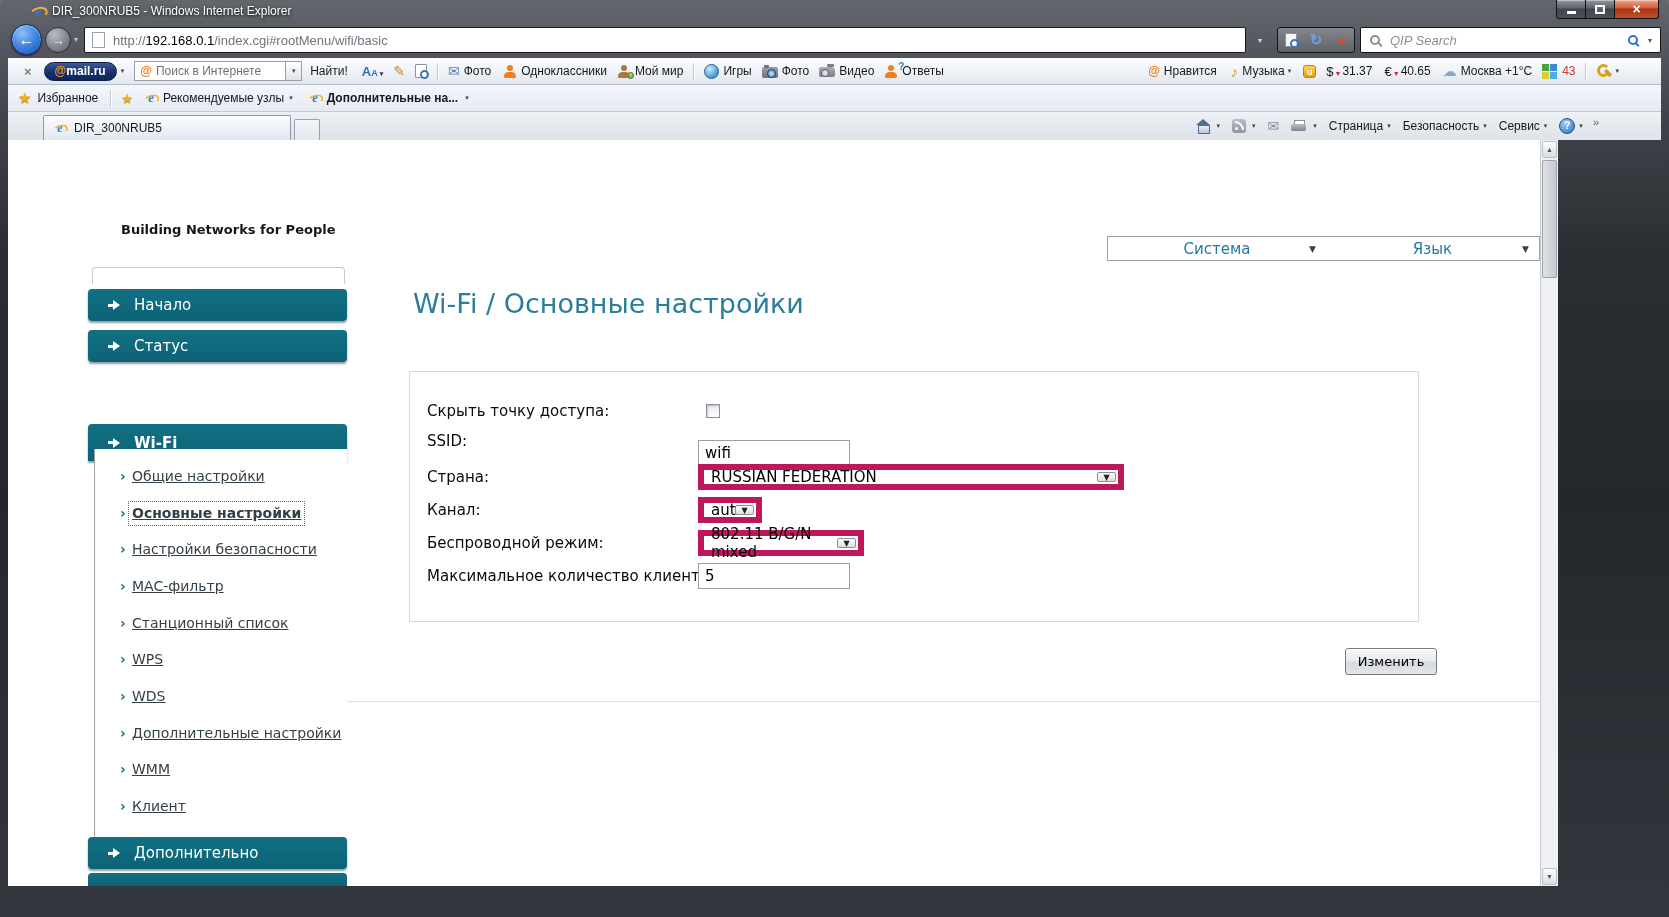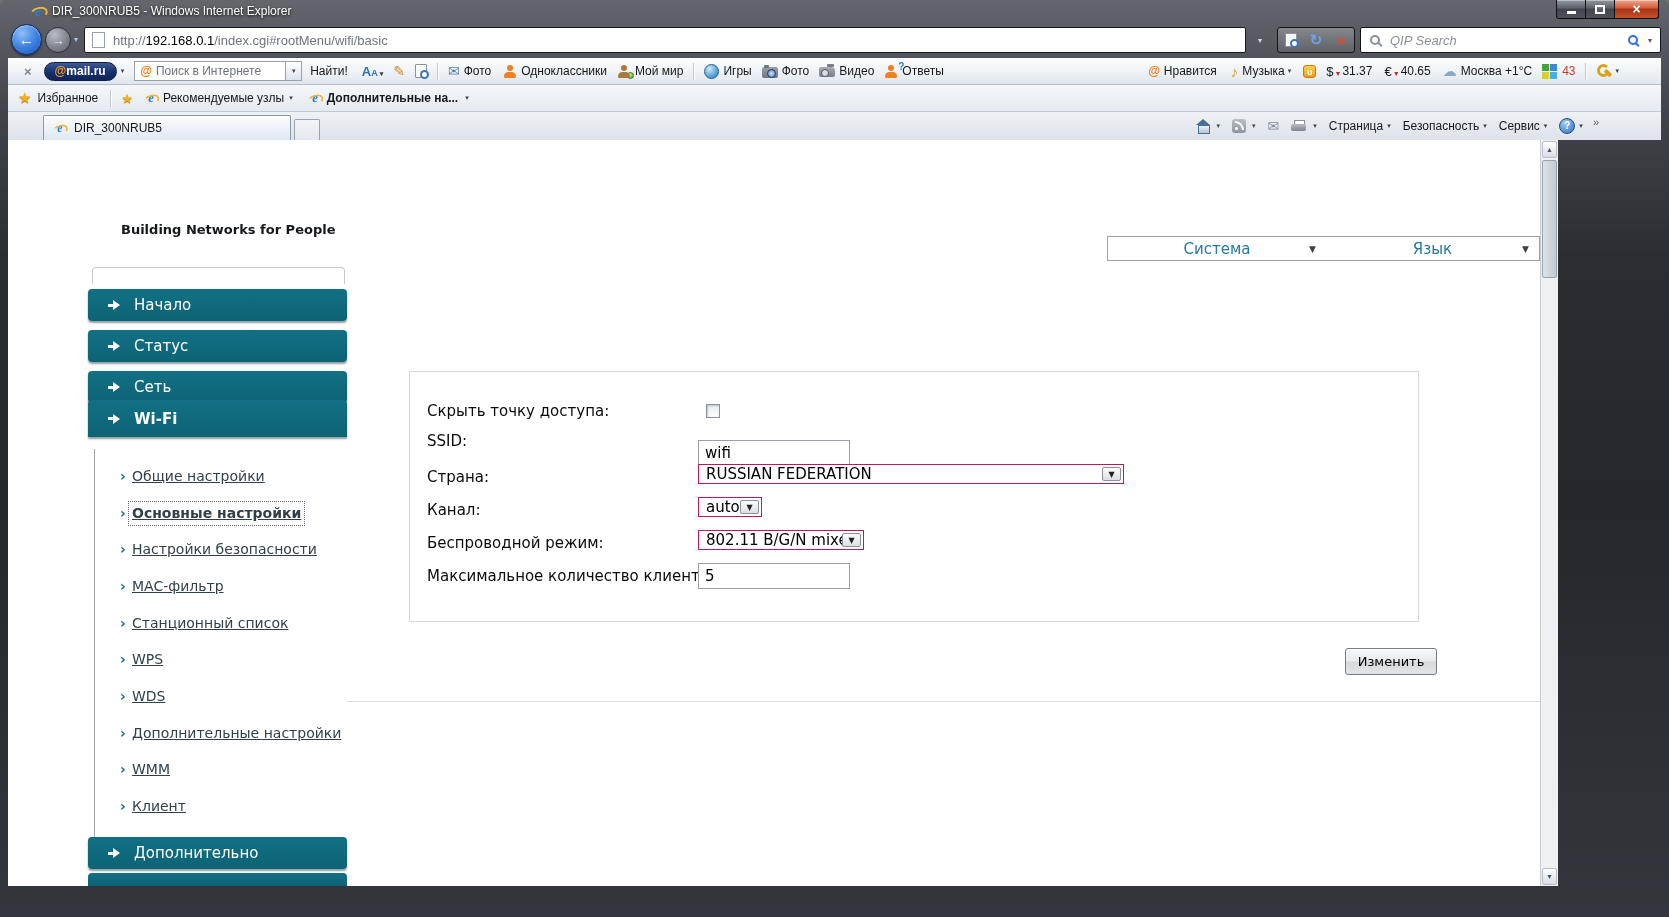--- a/index.html
+++ b/index.html
@@ -138,21 +138,21 @@
 .sb-panel{position:absolute;left:86px;top:309px;width:253px;height:388px;background:#fff;border-left:1px solid #9fa4a8}
 .sb-bullet{position:absolute;left:112px;color:#1b6f81;font-size:14px;line-height:17px;font-weight:bold}
 .sb-link{position:absolute;left:124px;font-size:14px;line-height:17px;color:#333f47;text-decoration:underline;cursor:pointer;white-space:nowrap}
 .sb-link.active{font-weight:bold;outline:1px dotted #667;outline-offset:3px}
 
 .heading{position:absolute;left:405px;top:148px;font-size:27px;color:#2a7e9a;white-space:nowrap}
 .panel{position:absolute;left:401px;top:231px;width:1010px;height:251px;border:1px solid #d8d8d8;background:#fff}
 .flabel{position:absolute;left:419px;font-size:15px;color:#0b0b0b;line-height:26px;white-space:nowrap}
 .cb{position:absolute;left:698px;top:264px;width:14px;height:14px;border:1px solid #8b9196;background:linear-gradient(#e9ecef,#fdfdfd);box-shadow:inset 1px 1px 2px rgba(0,0,0,.2)}
 .finput{position:absolute;height:26px;border:1px solid #9aa0a5;background:#fff;font-family:"DejaVu Sans",sans-serif;font-size:15px;padding:0 6px;color:#000;outline:none}
-.fselect{position:absolute;height:20px;border:1px solid #be185d;background:#fff;display:flex;align-items:center;padding-left:7px;font-size:15px;color:#000;cursor:default}
+.fselect{position:absolute;height:26px;border:6px solid #be185d;background:#fff;display:flex;align-items:center;padding-left:7px;font-size:15px;color:#000;cursor:default}
 .sel-btn{position:absolute;right:2px;top:2px;bottom:2px;width:19px;border:1px solid #8a9096;border-radius:2px;
  background:linear-gradient(#fdfdfd,#dcdfe3);display:flex;align-items:center;justify-content:center;font-size:8px;color:#222}
 .apply-btn{position:absolute;left:1337px;top:508px;width:92px;height:27px;border:1px solid #757b80;border-radius:3px;color:#000;
  background:linear-gradient(#f7f8f8,#e9eaec 48%,#d7dadd 52%,#e3e5e8);box-shadow:inset 0 1px 0 #fff;
  font-family:"DejaVu Sans",sans-serif;font-size:13px;display:flex;align-items:center;justify-content:center;cursor:pointer}
 .hdivider{position:absolute;left:339px;top:561px;width:1193px;height:1px;background:#e0e0e0}
 
 .pagescroll{position:absolute;left:1540px;top:140px;width:18px;height:746px;background:#eef0f3;border-left:1px solid #c7ccd2}
 .ps-btn{position:absolute;left:1px;width:15px;height:17px;background:linear-gradient(#fefefe,#d9dde2);border:1px solid #b8bfc7;border-radius:2px;
  display:flex;align-items:center;justify-content:center;font-size:7px;color:#4a5560}
@@ -340,25 +340,21 @@
 
     <div class="sb-stub"></div>
     <div class="sb-bar" style="top:149px">
       <span class="menu-arrow"></span>
       <span>Начало</span>
     </div>
     <div class="sb-bar" style="top:190px">
       <span class="menu-arrow"></span>
       <span>Статус</span>
     </div>
-    <div class="sb-bar" style="top:231px">
-      <span class="menu-arrow"></span>
-      <span>С​еть</span>
-    </div>
-    <div class="sb-bar bold" style="top:260px;height:37px;border-radius:4px 4px 0 0">
+    <div class="sb-bar bold" style="top:284px;height:37px;border-radius:4px 4px 0 0">
       <span class="menu-arrow"></span>
       <span>Wi-Fi</span>
     </div>
     <div class="sb-panel"></div>
     <span class="sb-bullet" style="top:328px">›</span>
     <span class="sb-link" style="top:328px">Общие настройки</span>
     <span class="sb-bullet" style="top:365px">›</span>
     <span class="sb-link active" style="top:365px">Основные настройки</span>
     <span class="sb-bullet" style="top:401px">›</span>
     <span class="sb-link" style="top:401px">Настройки безопасности</span>
@@ -375,20 +371,21 @@
     <span class="sb-bullet" style="top:621px">›</span>
     <span class="sb-link" style="top:621px">WMM</span>
     <span class="sb-bullet" style="top:658px">›</span>
     <span class="sb-link" style="top:658px">Клиент</span>
     <div class="sb-bar" style="top:697px">
       <span class="menu-arrow"></span>
       <span>Дополнительно</span>
     </div>
     <div class="sb-bar" style="top:733px;height:13px;border-radius:4px 4px 0 0;box-shadow:none"></div>
 
+    <div class="heading">Wi-Fi / Основные настройки</div>
     <div class="panel"></div>
 
     <span class="flabel" style="top:258px">Скрыть точку доступа:</span>
     <span class="cb"></span>
 
     <span class="flabel" style="top:288px">SSID:</span>
     <input class="finput" style="left: 690px; top: 288px; width: 152px; margin-top: 12px;" value="wifi">
 
     <span class="flabel" style="top:324px">Страна:</span>
     <div class="fselect" style="left:690px;top:324px;width:426px">

